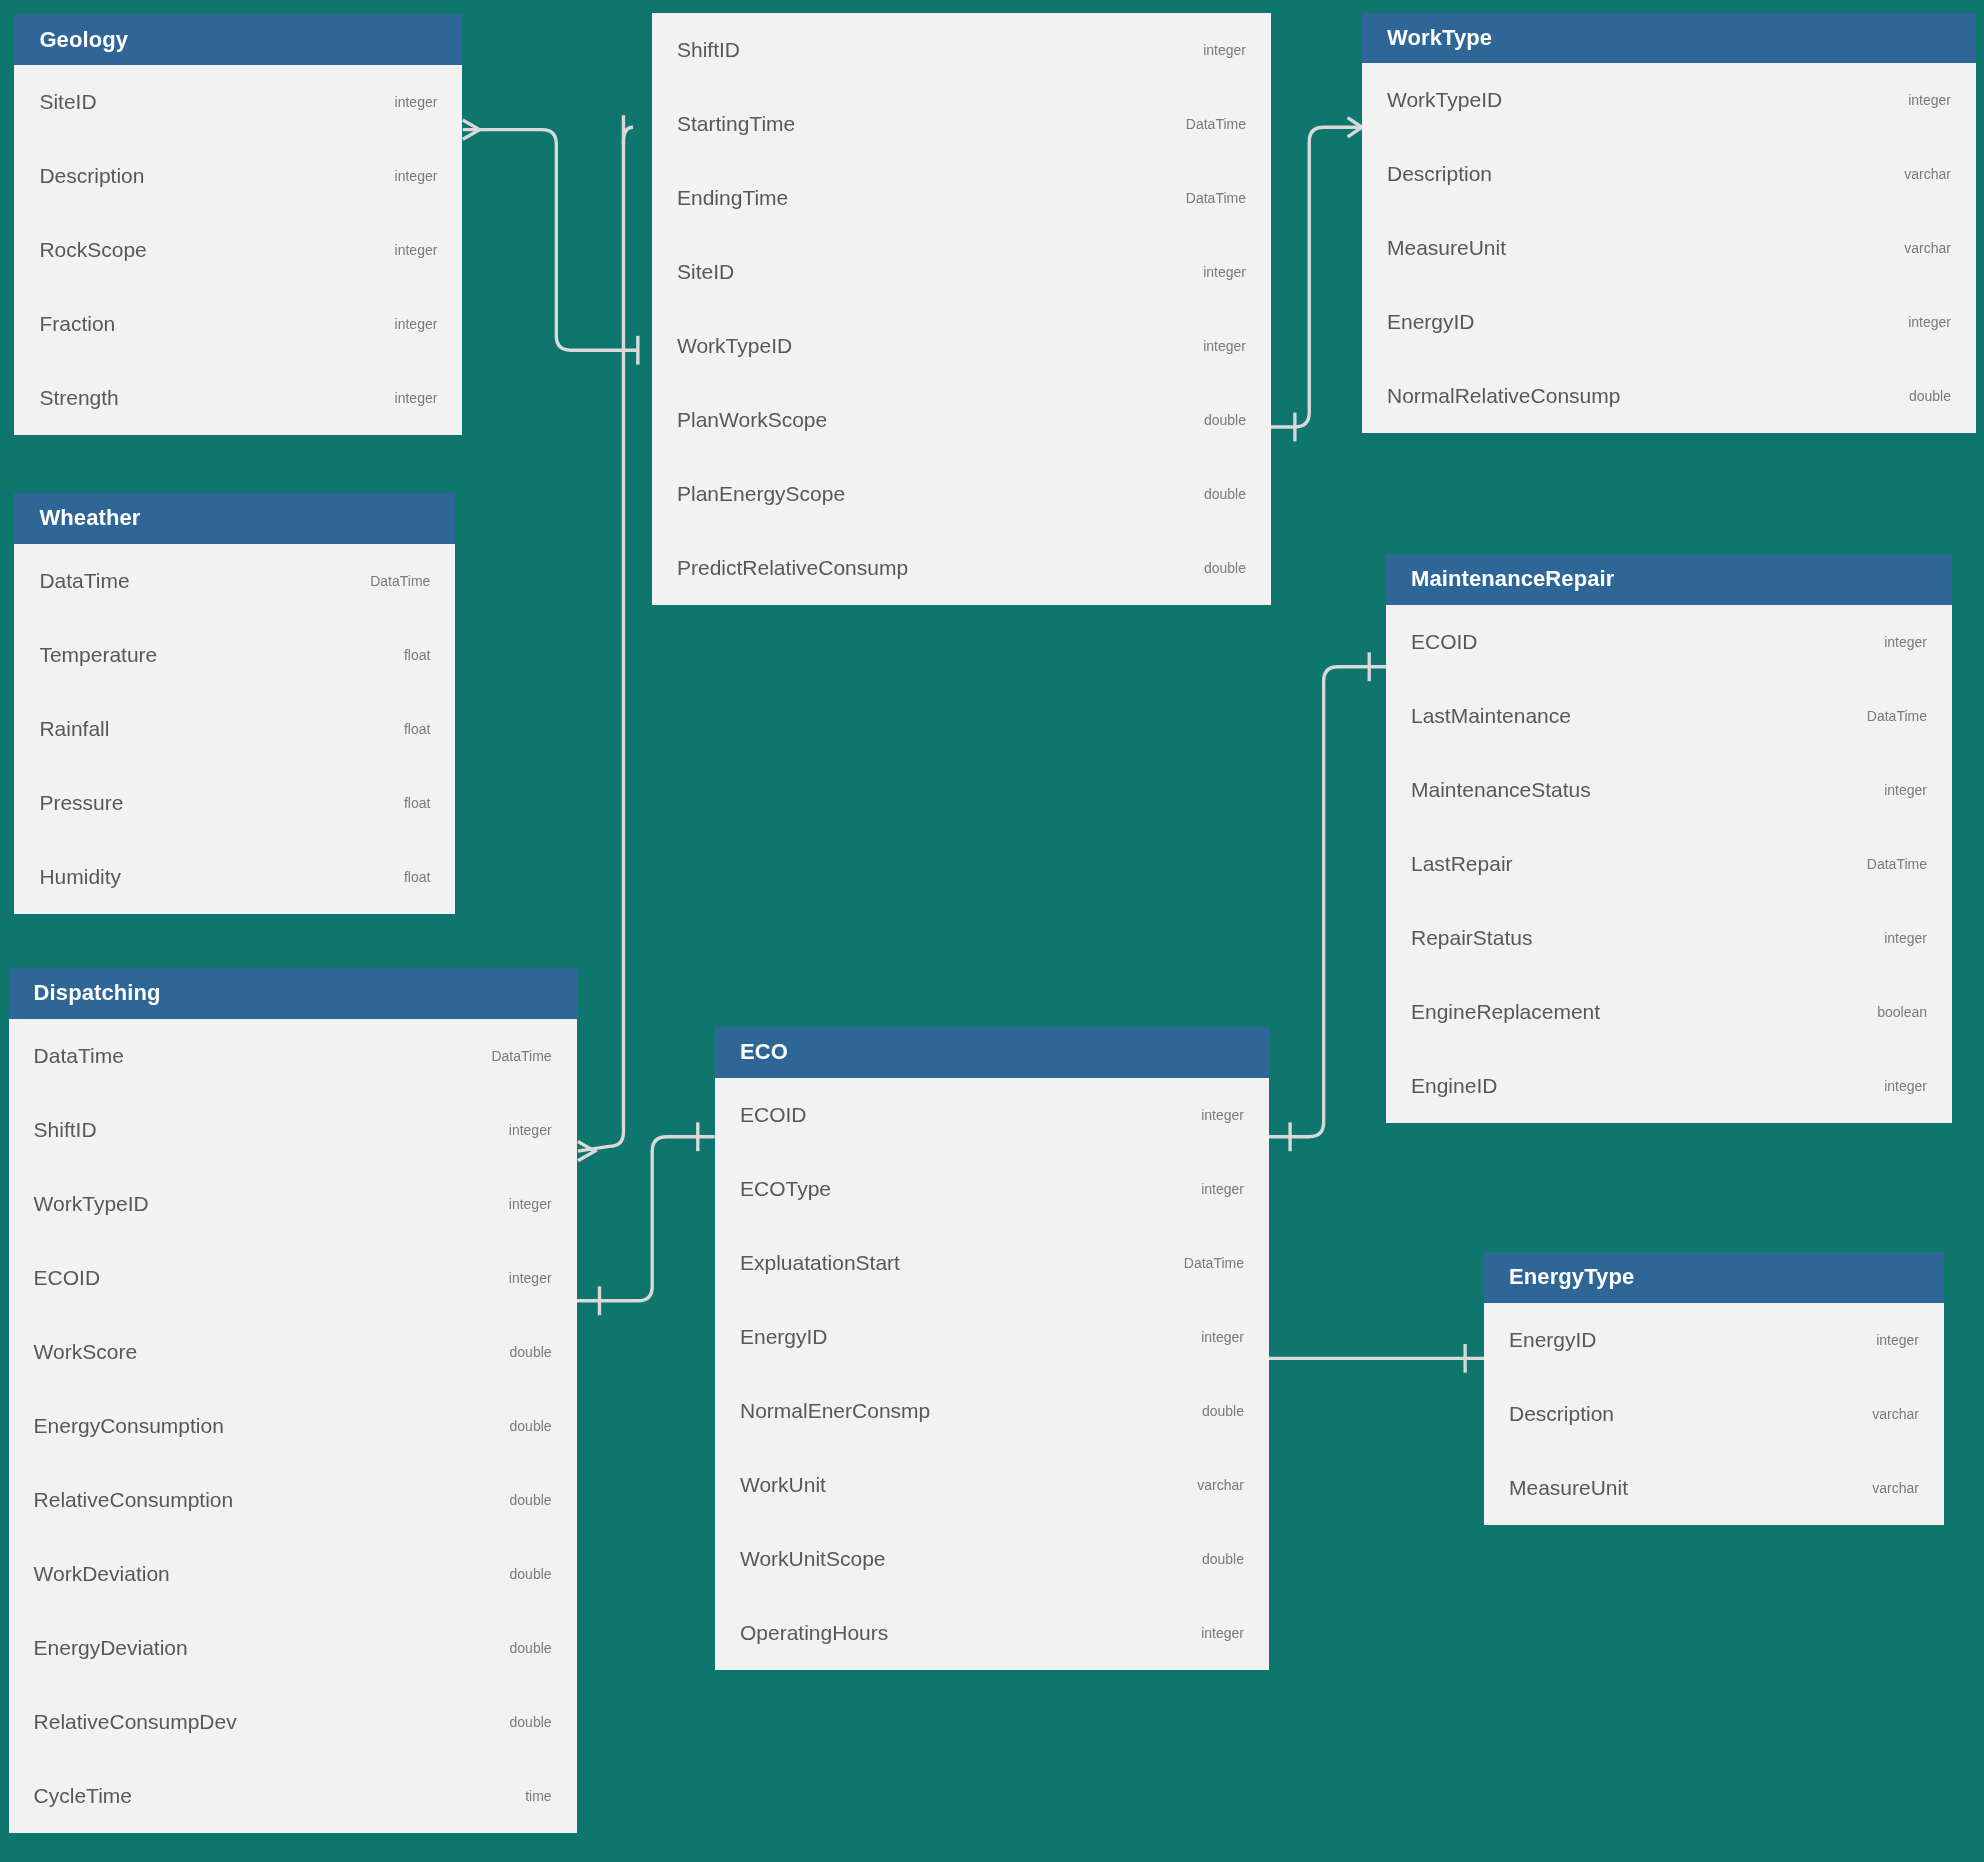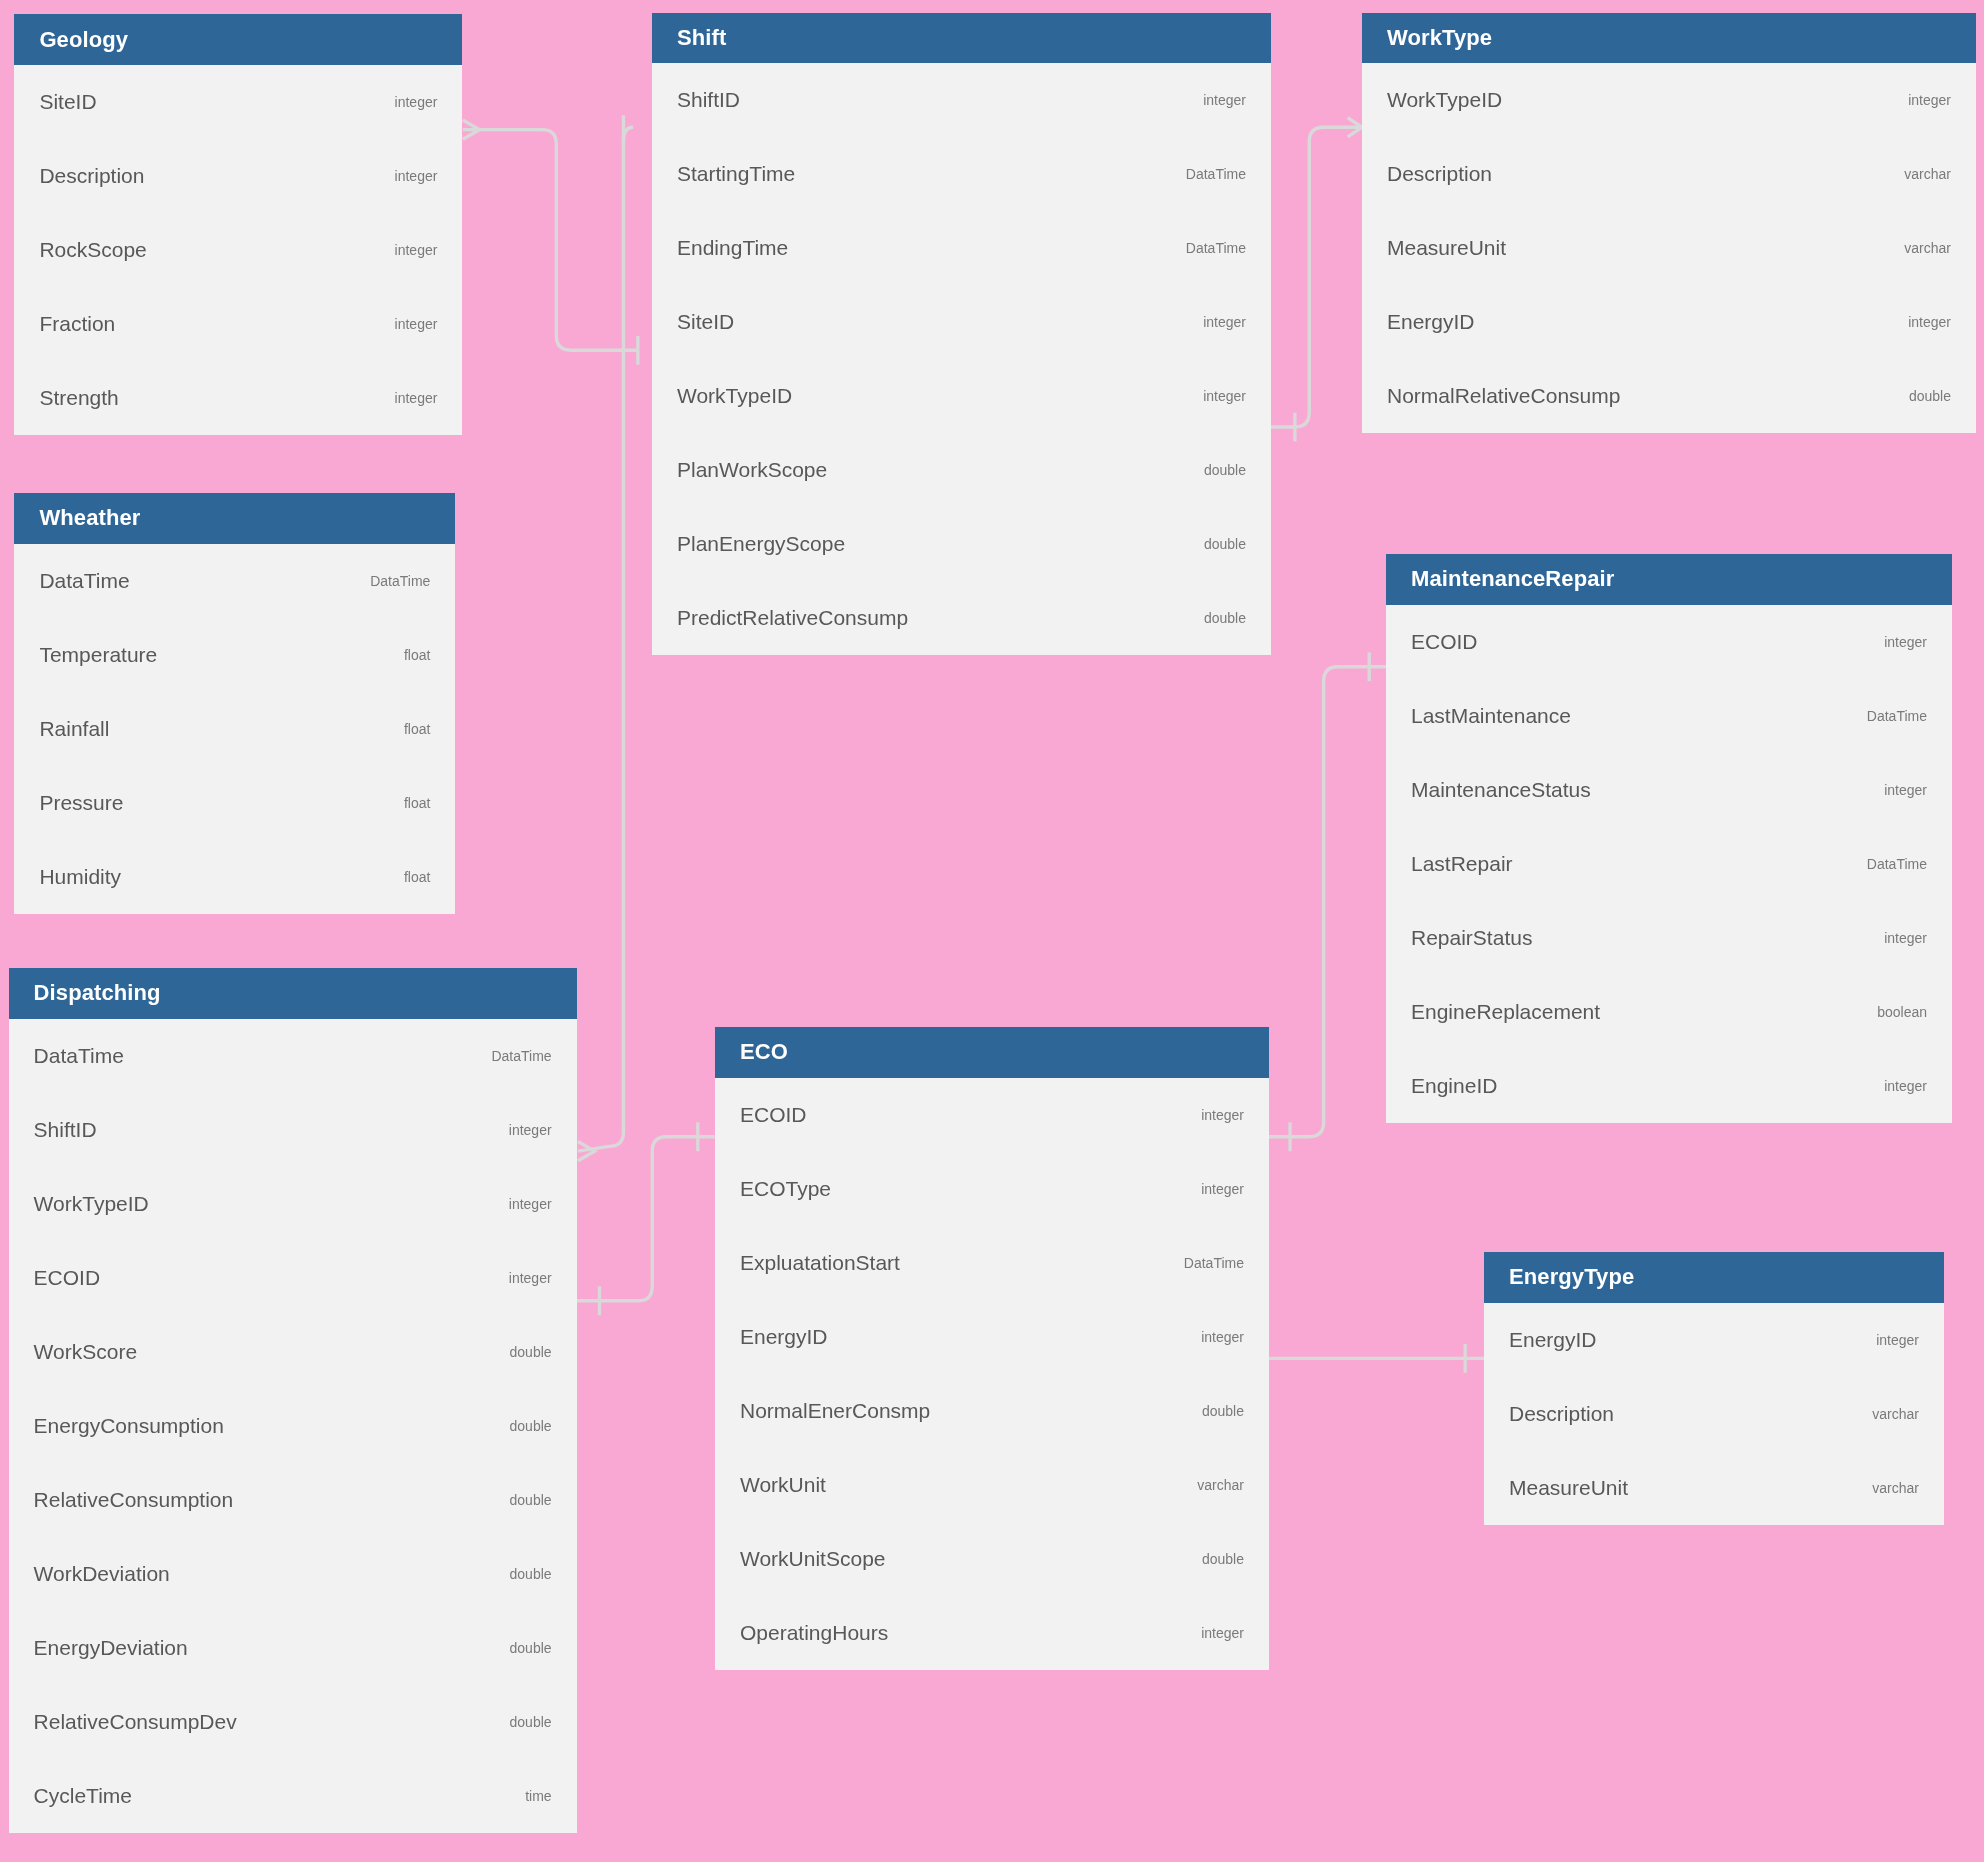--- a/index.html
+++ b/index.html
@@ -7,21 +7,21 @@
     padding: 0;
     background: #ffffff;
   }
   body {
     font-family: "Liberation Sans", sans-serif;
   }
   #canvas {
     position: relative;
     width: 1985px;
     height: 1863px;
-    background: #f9a8d4;
+    background: #0f766e;
     overflow: hidden;
   }
   .edges {
     position: absolute;
     left: 0;
     top: 0;
     width: 1985px;
     height: 1863px;
     pointer-events: none;
   }
@@ -184,21 +184,20 @@
       <span class="attr-name">RelativeConsumpDev</span>
       <span class="attr-type">double</span>
     </div>
     <div class="attr-row">
       <span class="attr-name">CycleTime</span>
       <span class="attr-type">time</span>
     </div>
   </div>
 
   <div class="entity" style="left:652px; top:12.5px; width:619px;">
-    <div class="entity-header">Shift</div>
     <div class="attr-row">
       <span class="attr-name">ShiftID</span>
       <span class="attr-type">integer</span>
     </div>
     <div class="attr-row">
       <span class="attr-name">StartingTime</span>
       <span class="attr-type">DataTime</span>
     </div>
     <div class="attr-row">
       <span class="attr-name">EndingTime</span>

